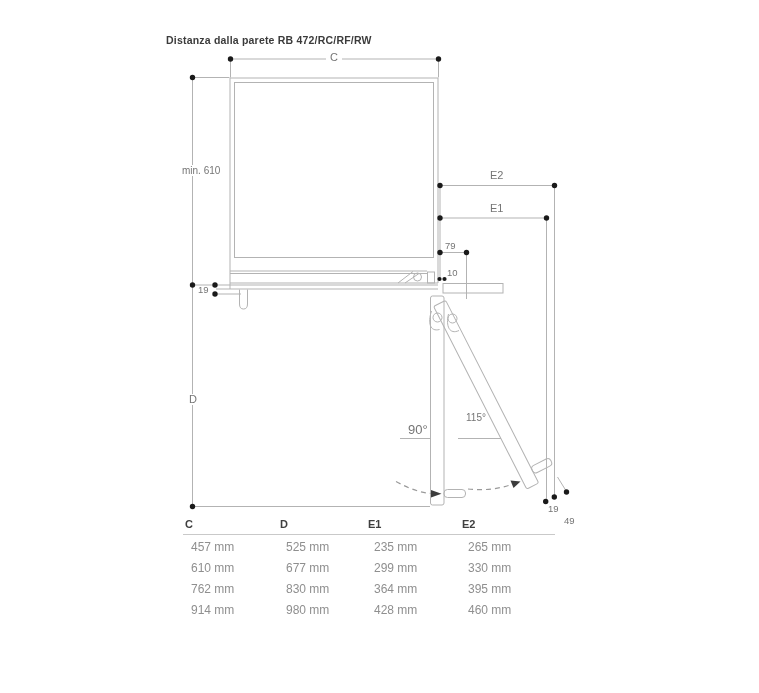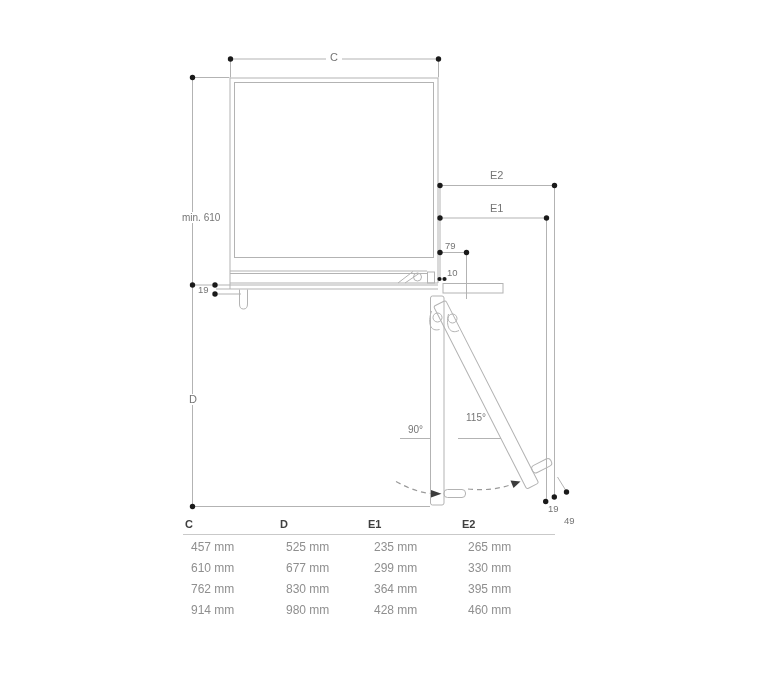--- a/index.html
+++ b/index.html
@@ -18,20 +18,21 @@
       border-bottom:1px solid #c9c9c9;}
   .td{font-size:12px;color:#8f8f8f;padding:5px 0 2px 2px;margin-left:6px;}
   .footnote{position:absolute;left:185px;top:626px;font-size:10px;line-height:13px;
             color:#8f8f8f;}
 </style>
 </head>
 <body>
 
 <div class="stage">
 
+  <div class="title">Distanza dalla parete RB 472/RC/RF/RW</div>
 
   <svg class="drawing" width="759" height="693" viewBox="0 0 759 693">
 
     <g stroke="#b3b3b3" stroke-width="1" fill="none">
 
       <path d="M230.5,59 H438.5 M230.5,59 V77.5 M438.5,59 V77.5"></path>
 
       <path d="M192.5,77.5 V506.5 M192.5,77.5 H229.5"></path>
       <path d="M192.5,285 H438"></path>
       <path d="M215,294 H241"></path>
@@ -100,28 +101,28 @@
         <circle cx="466.5" cy="252.5" r="2.7"></circle>
       <circle cx="439.5" cy="279" r="2.1"></circle>
         <circle cx="444.5" cy="279" r="2.1"></circle>
       <circle cx="545.7" cy="501.5" r="2.7"></circle>
         <circle cx="554.3" cy="497" r="2.7"></circle>
       <circle cx="566.5" cy="492" r="2.7"></circle>
     </g>
   </svg>
 
   <div class="lbl big bg" style="left:326px;top:52px;">C</div>
-  <div class="lbl bg" style="left:178px;top:165px;font-size:10px;margin-top:47px;">min. 610</div>
+  <div class="lbl bg" style="left:178px;top:165px;font-size:10px;">min. 610</div>
   <div class="lbl big bg" style="left:185px;top:394px;">D</div>
   <div class="lbl big" style="left:490px;top:170px;">E2</div>
   <div class="lbl big" style="left:490px;top:203px;">E1</div>
   <div class="lbl" style="left:445px;top:240px;">79</div>
   <div class="lbl" style="left:447px;top:267px;">10</div>
   <div class="lbl" style="left:198px;top:284px;">19</div>
-  <div class="lbl" style="left:408px;top:424px;font-size:10px;">90°</div>
+  <div class="lbl" style="left:408px;top:424px;font-size:13px;">90°</div>
   <div class="lbl" style="left:466px;top:412px;font-size:10px;text-align:center;">115°</div>
   <div class="lbl" style="left:548px;top:503px;">19</div>
   <div class="lbl" style="left:564px;top:515px;">49</div>
 
   <div class="ntable">
     <div class="tgrid">
       <div class="th">C</div>
       <div class="th">D</div>
       <div class="th">E1</div>
       <div class="th">E2</div>

